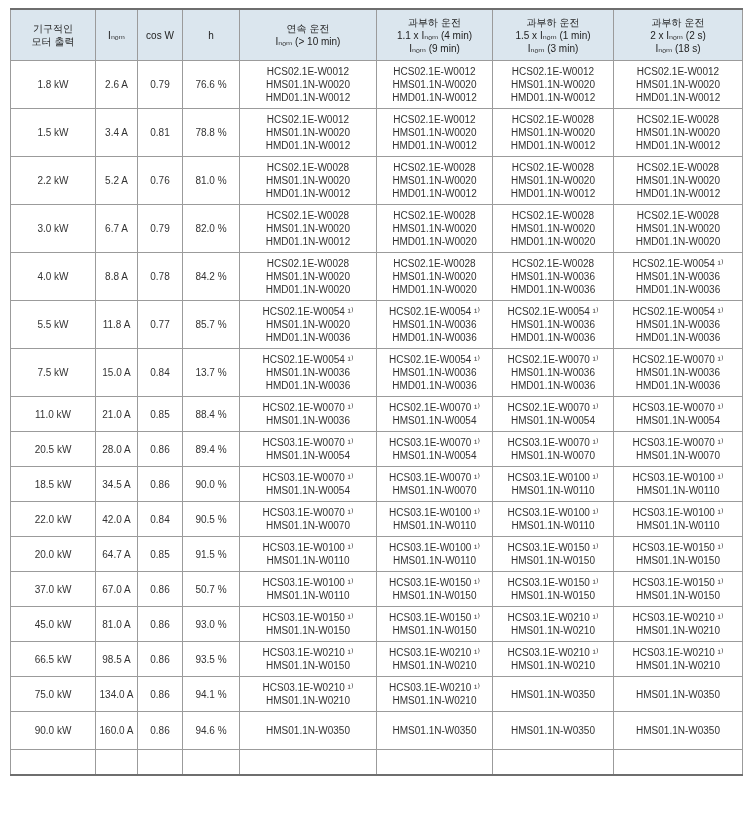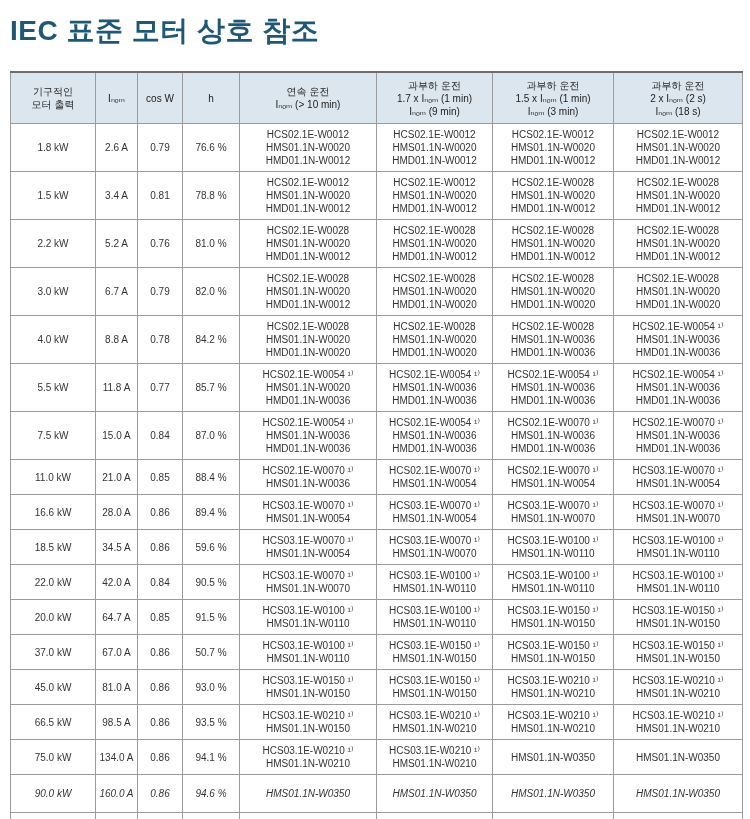--- a/index.html
+++ b/index.html
@@ -18,28 +18,27 @@
     border-top: 2px solid #6e6e6e; border-bottom: 2px solid #6e6e6e;
   }
   table.xref th, table.xref td {
     border: 1px solid #9b9b9b;
     font-size: 10px; line-height: 13px;
     text-align: center; vertical-align: middle;
     padding: 4px 2px; font-weight: normal;
   }
   table.xref thead th { background: #dbe6ee; color: #222222; height: 42px; }
   td.left { text-align: left; padding-left: 28px; }
-  tr.single td { padding-top: 12px; padding-bottom: 12px; font-style: italic; }
+  tr.single td { padding-top: 12px; padding-bottom: 12px; }
 </style>
 </head>
 <body>
 
 <div class="page">
 
-  <h1 class="title">IEC 표준 모터 상호 참조</h1>
 
   <table class="xref">
     <colgroup>
       <col style="width:85px">
         <col style="width:42px">
         <col style="width:45px">
         <col style="width:57px">
       <col style="width:137px">
         <col style="width:116px">
         <col style="width:121px">
@@ -59,21 +58,21 @@
         </th>
         <th>
           <div>h</div>
         </th>
         <th>
           <div>연속 운전</div>
           <div>Iₙₒₘ (&gt; 10 min)</div>
         </th>
         <th>
           <div>과부하 운전</div>
-          <div>1.7 x Iₙₒₘ (1 min)</div>
+          <div>1.1 x Iₙₒₘ (4 min)</div>
           <div>Iₙₒₘ (9 min)</div>
         </th>
         <th>
           <div>과부하 운전</div>
           <div>1.5 x Iₙₒₘ (1 min)</div>
           <div>Iₙₒₘ (3 min)</div>
         </th>
         <th>
           <div>과부하 운전</div>
           <div>2 x Iₙₒₘ (2 s)</div>
@@ -290,21 +289,21 @@
           <td class="left">
             <div>7.5 kW</div>
           </td>
           <td>
             <div>15.0 A</div>
           </td>
           <td>
             <div>0.84</div>
           </td>
           <td>
-            <div>87.0 %</div>
+            <div>13.7 %</div>
           </td>
           <td>
             <div>HCS02.1E-W0054 ¹⁾</div>
             <div>HMS01.1N-W0036</div>
             <div>HMD01.1N-W0036</div>
           </td>
           <td>
             <div>HCS02.1E-W0054 ¹⁾</div>
             <div>HMS01.1N-W0036</div>
             <div>HMD01.1N-W0036</div>
@@ -345,21 +344,21 @@
             <div>HCS02.1E-W0070 ¹⁾</div>
             <div>HMS01.1N-W0054</div>
           </td>
           <td>
             <div>HCS03.1E-W0070 ¹⁾</div>
             <div>HMS01.1N-W0054</div>
           </td>
         </tr>
         <tr>
           <td class="left">
-            <div>16.6 kW</div>
+            <div>20.5 kW</div>
           </td>
           <td>
             <div>28.0 A</div>
           </td>
           <td>
             <div>0.86</div>
           </td>
           <td>
             <div>89.4 %</div>
           </td>
@@ -384,21 +383,21 @@
           <td class="left">
             <div>18.5 kW</div>
           </td>
           <td>
             <div>34.5 A</div>
           </td>
           <td>
             <div>0.86</div>
           </td>
           <td>
-            <div>59.6 %</div>
+            <div>90.0 %</div>
           </td>
           <td>
             <div>HCS03.1E-W0070 ¹⁾</div>
             <div>HMS01.1N-W0054</div>
           </td>
           <td>
             <div>HCS03.1E-W0070 ¹⁾</div>
             <div>HMS01.1N-W0070</div>
           </td>
           <td>

